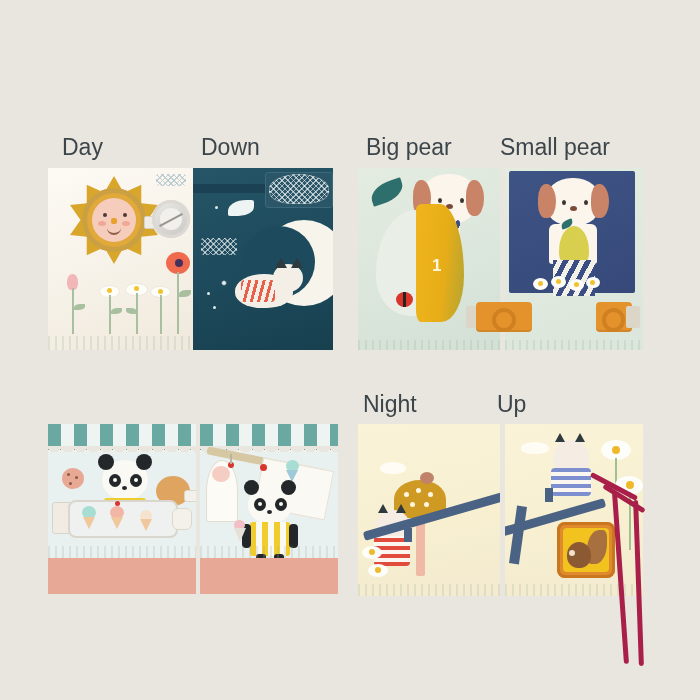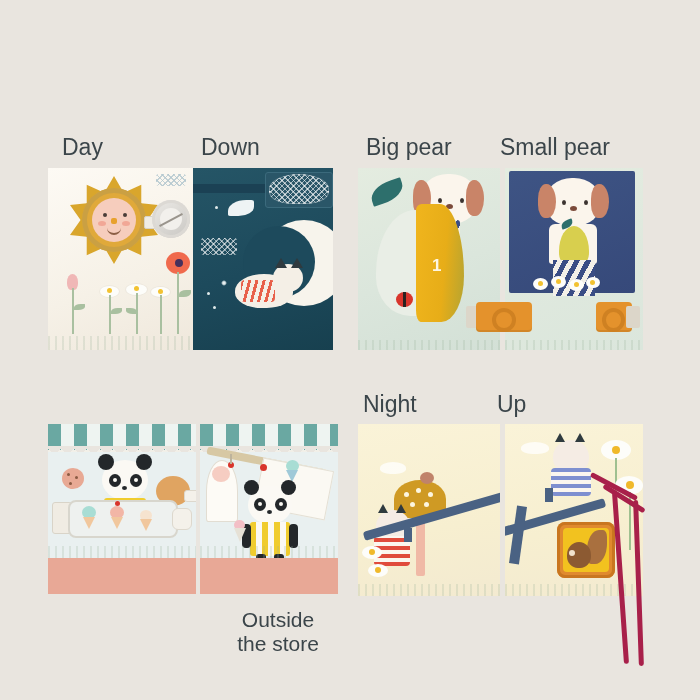--- a/index.html
+++ b/index.html
@@ -456,18 +456,14 @@
 
       <div class="grass" style="height:12px;"></div>
     </div>
   </div>
 
   <div class="ribbon" style="left:618px;top:492px;width:5px;height:172px;border-radius:3px;transform:rotate(-4deg);"></div>
   <div class="ribbon" style="left:636px;top:500px;width:5px;height:166px;border-radius:3px;transform:rotate(-2deg);"></div>
   <div class="ribbon" style="left:588px;top:484px;width:52px;height:5px;transform:rotate(28deg);"></div>
   <div class="ribbon" style="left:600px;top:496px;width:48px;height:5px;transform:rotate(32deg);"></div>
 
-  <div class="lbl small" style="left:203px;top:608px;text-align:center;width:150px;">
-    <div>Outside</div>
-    <div>the store</div>
-  </div>
 
 </div>
 
 </body></html>

